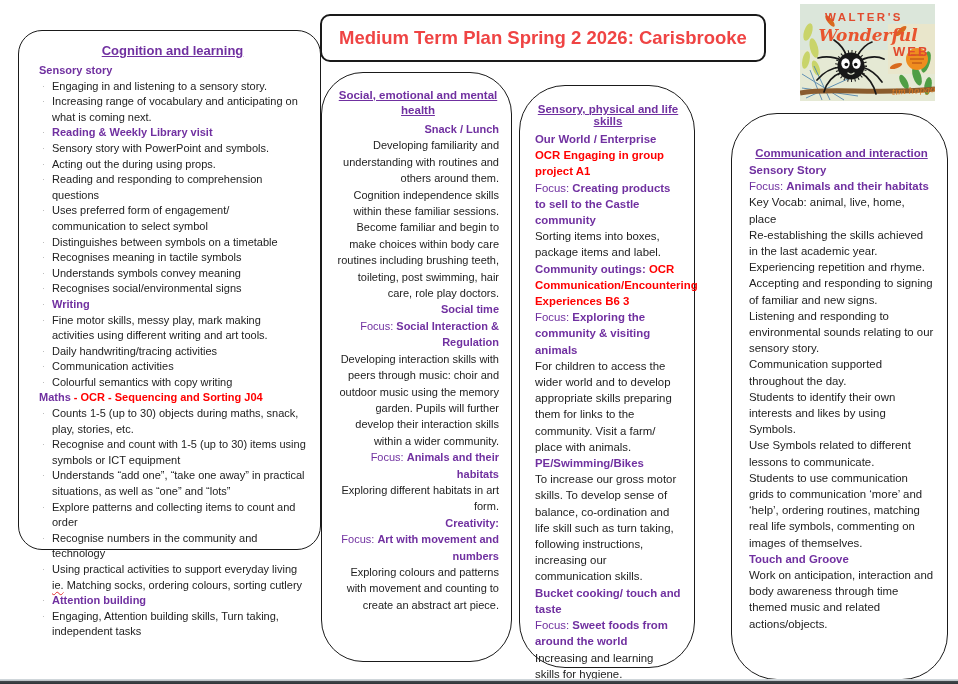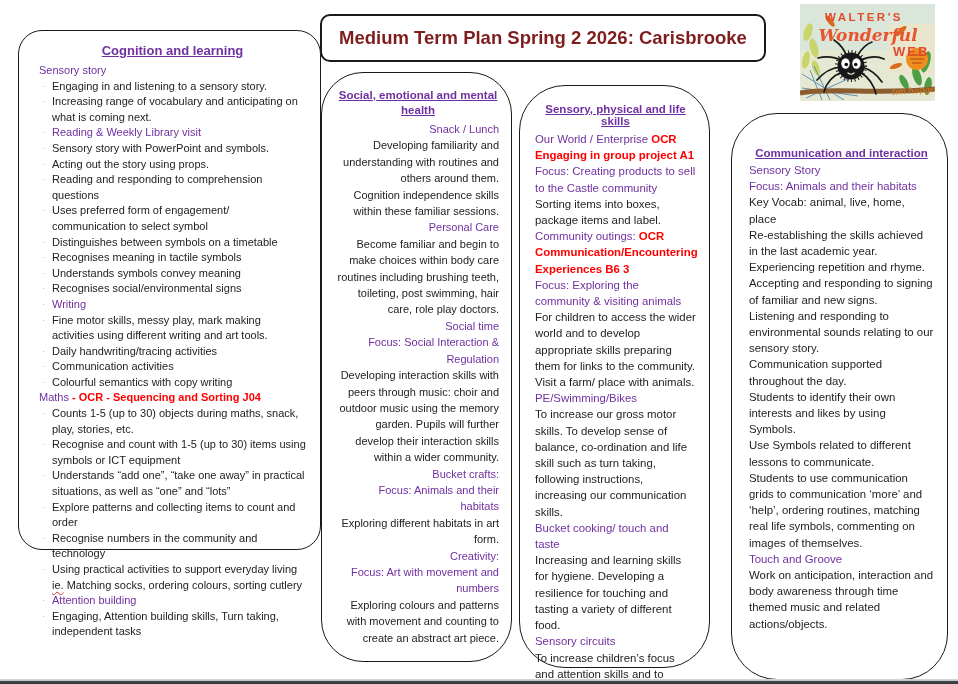--- a/index.html
+++ b/index.html
@@ -14,58 +14,58 @@
 
   
   .title-box {
     position: absolute; left: 320px; top: 14px;
     width: 446px; height: 48px;
     border: 2.2px solid #1a1a1a; border-radius: 10px;
     background: #fff;
     display: flex; align-items: center; justify-content: center;
   }
   .title-box span {
-    color: #7f1d1d; font-weight: bold; font-size: 18.5px; letter-spacing: 0px;
+    color: #ef4444; font-weight: bold; font-size: 18.5px; letter-spacing: 0px;
     white-space: nowrap;
   }
 
   
   .panel {
     position: absolute; background: #fff;
     border: 1.6px solid #1a1a1a;
   }
   .panel-title {
     color: #7030A0; font-weight: bold; text-align: center;
     text-decoration: underline; text-decoration-thickness: 1px;
   }
   .line { position: relative; }
   .bulleted { padding-left: 13px; }
   .bullet {
     position: absolute; left: 3px; top: 0px;
     color: #b5b5b5; font-size: 9px; line-height: inherit;
   }
   .t-plain   { color: #222222; }
-  .t-purple  { color: #7030A0; font-weight: normal; }
+  .t-purple  { color: #7030A0; font-weight: bold; }
   .t-red     { color: #FF0000; font-weight: bold; }
   .t-focus   { color: #7030A0; }
   .t-squiggle{
     color: #222222;
     text-decoration: underline wavy #e03030;
     text-decoration-thickness: 1px; text-underline-offset: 2px;
   }
 
   #panel1 { left: 18px;  top: 30px;  width: 303px; height: 520px; border-radius: 24px; padding: 12px 14px 16px 20px; }
   #panel1 .panel-title { font-size: 13px; margin-bottom: 5px; }
   #panel1 .line { font-size: 11px; line-height: 15.6px; }
 
   #panel2 { left: 321px; top: 72px;  width: 191px; height: 590px; border-radius: 42px; padding: 15px 12px 0 15px; }
   #panel2 .panel-title { font-size: 11.5px; line-height: 15px; margin-bottom: 3px; }
   #panel2 .line { font-size: 11px; line-height: 16.4px; text-align: right; }
 
-  #panel3 { left: 519px; top: 85px;  width: 191px; height: 583px; border-radius: 46px; padding: 17px 13px 0 15px; }
+  #panel3 { left: 519px; top: 85px;  width: 176px; height: 583px; border-radius: 46px; padding: 17px 13px 0 15px; }
   #panel3 .panel-title { font-size: 11.5px; margin-bottom: 4px; }
   #panel3 .line { font-size: 11.4px; line-height: 16.2px; }
 
   #panel4 { left: 731px; top: 113px; width: 217px; height: 567px; border-radius: 46px; padding: 33px 13px 4px 17px; }
   #panel4 .panel-title { font-size: 11.5px; margin-bottom: 3px; }
   #panel4 .line { font-size: 11.4px; line-height: 16.2px; }
 
   
   .logo { position: absolute; left: 800px; top: 4px; width: 135px; height: 97px; }
 
@@ -157,21 +157,21 @@
   </div>
 
   <section class="panel" id="panel1">
     <h2 class="panel-title">Cognition and learning</h2>
     <div class="panel-body">
         <div class="line"><span class="t-purple">Sensory story</span></div>
         <div class="line bulleted"><span class="bullet">·</span><span class="t-plain">Engaging in and listening to a sensory story.</span></div>
         <div class="line bulleted"><span class="bullet">·</span><span class="t-plain">Increasing range of vocabulary and anticipating on what is coming next.</span></div>
         <div class="line bulleted"><span class="bullet">·</span><span class="t-purple">Reading &amp; Weekly Library visit</span></div>
         <div class="line bulleted"><span class="bullet">·</span><span class="t-plain">Sensory story with PowerPoint and symbols.</span></div>
-        <div class="line bulleted"><span class="bullet">·</span><span class="t-plain">Acting out the story using props.</span></div>
+        <div class="line bulleted"><span class="bullet">·</span><span class="t-plain">Acting out the during using props.</span></div>
         <div class="line bulleted"><span class="bullet">·</span><span class="t-plain">Reading and responding to comprehension    questions</span></div>
         <div class="line bulleted"><span class="bullet">·</span><span class="t-plain">Uses preferred form of engagement/ communication to select symbol</span></div>
         <div class="line bulleted"><span class="bullet">·</span><span class="t-plain">Distinguishes between symbols on a timetable</span></div>
         <div class="line bulleted"><span class="bullet">·</span><span class="t-plain">Recognises meaning in tactile symbols</span></div>
         <div class="line bulleted"><span class="bullet">·</span><span class="t-plain">Understands symbols convey meaning</span></div>
         <div class="line bulleted"><span class="bullet">·</span><span class="t-plain">Recognises social/environmental signs</span></div>
         <div class="line bulleted"><span class="bullet">·</span><span class="t-purple">Writing</span></div>
         <div class="line bulleted"><span class="bullet">·</span><span class="t-plain">Fine motor skills, messy play, mark making activities using different writing and art tools.</span></div>
         <div class="line bulleted"><span class="bullet">·</span><span class="t-plain">Daily handwriting/tracing activities</span></div>
         <div class="line bulleted"><span class="bullet">·</span><span class="t-plain">Communication activities</span></div>
@@ -187,46 +187,45 @@
         <div class="line bulleted"><span class="bullet">·</span><span class="t-plain">Engaging, Attention building skills, Turn taking, independent tasks</span></div>
       </div>
   </section>
 
   <section class="panel" id="panel2">
     <h2 class="panel-title">Social, emotional and mental health</h2>
     <div class="panel-body">
         <div class="line"><span class="t-purple">Snack / Lunch</span></div>
         <div class="line"><span class="t-plain">Developing familiarity and understanding with routines and others around them.</span></div>
         <div class="line"><span class="t-plain">Cognition independence skills within these familiar sessions.</span></div>
-        <div class="line"><span class="t-purple">Personal Care</span></div>
         <div class="line"><span class="t-plain">Become familiar and begin to make choices within body care routines including brushing teeth, toileting, post swimming, hair care, role play doctors.</span></div>
         <div class="line"><span class="t-purple">Social time</span></div>
         <div class="line"><span class="t-focus">Focus: </span><span class="t-purple">Social Interaction &amp; Regulation</span></div>
         <div class="line"><span class="t-plain">Developing interaction skills with peers through music: choir and outdoor music using the memory garden. Pupils will further develop their interaction skills within a wider community.</span></div>
-        <div class="line"><span class="t-purple">Bucket crafts:</span></div>
         <div class="line"><span class="t-focus">Focus: </span><span class="t-purple">Animals and their habitats</span></div>
         <div class="line"><span class="t-plain">Exploring different habitats in art form.</span></div>
         <div class="line"><span class="t-purple">Creativity:</span></div>
         <div class="line"><span class="t-focus">Focus: </span><span class="t-purple">Art with movement and numbers</span></div>
         <div class="line"><span class="t-plain">Exploring colours and patterns with movement and counting to create an abstract art piece.</span></div>
       </div>
   </section>
 
   <section class="panel" id="panel3">
     <h2 class="panel-title">Sensory, physical and life skills</h2>
     <div class="panel-body">
         <div class="line"><span class="t-purple">Our World / Enterprise </span><span class="t-red">OCR Engaging in group project A1</span></div>
         <div class="line"><span class="t-focus">Focus: </span><span class="t-purple">Creating products to sell to the Castle community</span></div>
         <div class="line"><span class="t-plain">Sorting items into boxes, package items and label.</span></div>
         <div class="line"><span class="t-purple">Community outings: </span><span class="t-red">OCR Communication/Encountering Experiences B6 3</span></div>
         <div class="line"><span class="t-focus">Focus: </span><span class="t-purple">Exploring the community &amp; visiting animals</span></div>
         <div class="line"><span class="t-plain">For children to access the wider world and to develop appropriate skills preparing them for links to the community. Visit a farm/ place with animals.</span></div>
         <div class="line"><span class="t-purple">PE/Swimming/Bikes</span></div>
         <div class="line"><span class="t-plain">To increase our gross motor skills. To develop sense of balance, co-ordination and life skill such as turn taking, following instructions, increasing our communication skills.</span></div>
         <div class="line"><span class="t-purple">Bucket cooking/ touch and taste</span></div>
+        <div class="line"><span class="t-focus">Focus: </span><span class="t-purple">Sweet foods from around the world</span></div>
         <div class="line"><span class="t-plain">Increasing and learning skills for hygiene. Developing a resilience for touching and tasting a variety of different food.</span></div>
         <div class="line"><span class="t-purple">Sensory circuits</span></div>
         <div class="line"><span class="t-plain">To increase children’s focus and attention skills and to support sensory diet effectively.</span></div>
       </div>
   </section>
 
   <section class="panel" id="panel4">
     <h2 class="panel-title">Communication and interaction</h2>
     <div class="panel-body">
         <div class="line"><span class="t-purple">Sensory Story</span></div>

